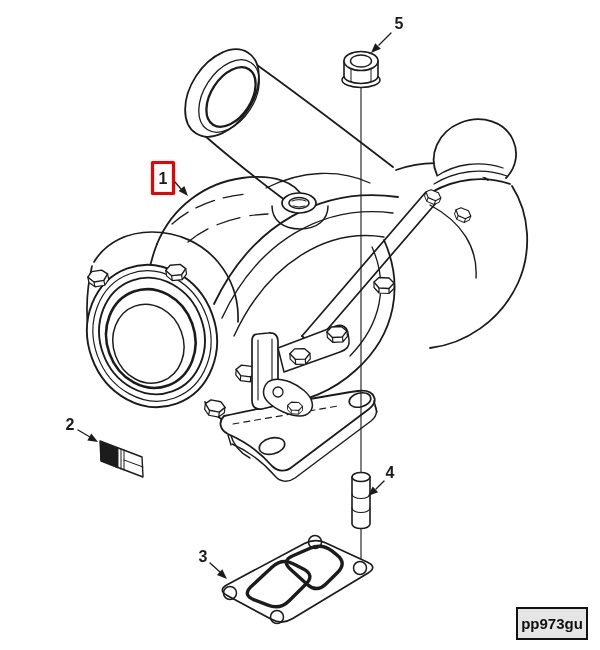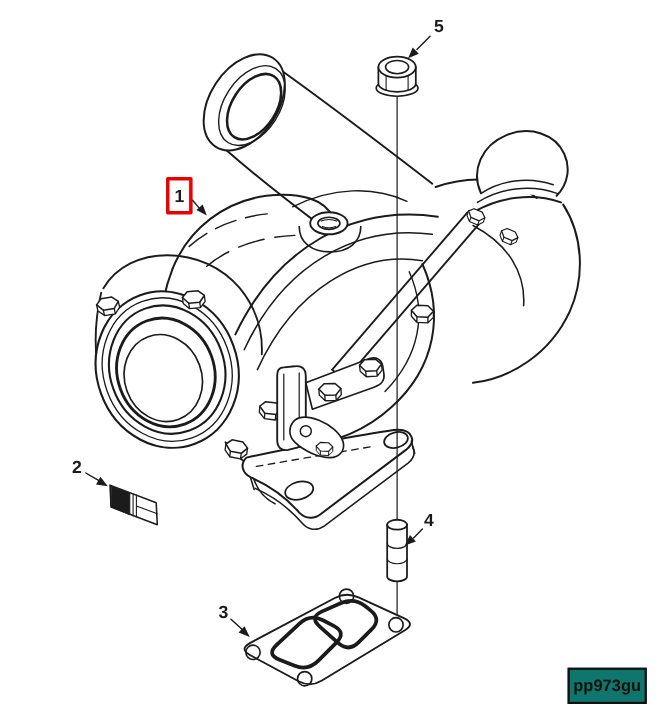--- a/index.html
+++ b/index.html
@@ -2,21 +2,21 @@
 <html><head>
 <meta charset="utf-8">
 <style>
   html,body{margin:0;padding:0;background:#fff;}
   #stage{position:relative;width:600px;height:650px;background:#fff;overflow:hidden;
          font-family:"Liberation Sans",sans-serif;}
   #art{position:absolute;left:0;top:0;}
   .callout-num{font-family:"Liberation Sans",sans-serif;font-weight:bold;font-size:16px;fill:#1b1b1b;}
   #part-code-box{position:absolute;left:516px;top:607px;width:68px;height:29px;
                  border:2px solid #111;display:flex;align-items:center;justify-content:center;
-                 font-weight:bold;font-size:15px;color:#111;background:#0f766e;
+                 font-weight:bold;font-size:15px;color:#111;background:#e5e5e5;
                  font-family:"Liberation Sans",sans-serif;letter-spacing:0;}
 </style>
 </head>
 <body>
 
 <div id="stage">
 
 <svg id="art" width="600" height="650" viewBox="0 0 600 650" fill="none" stroke="#1b1b1b" stroke-width="1.6" stroke-linecap="round" stroke-linejoin="round">
 
   <defs>

